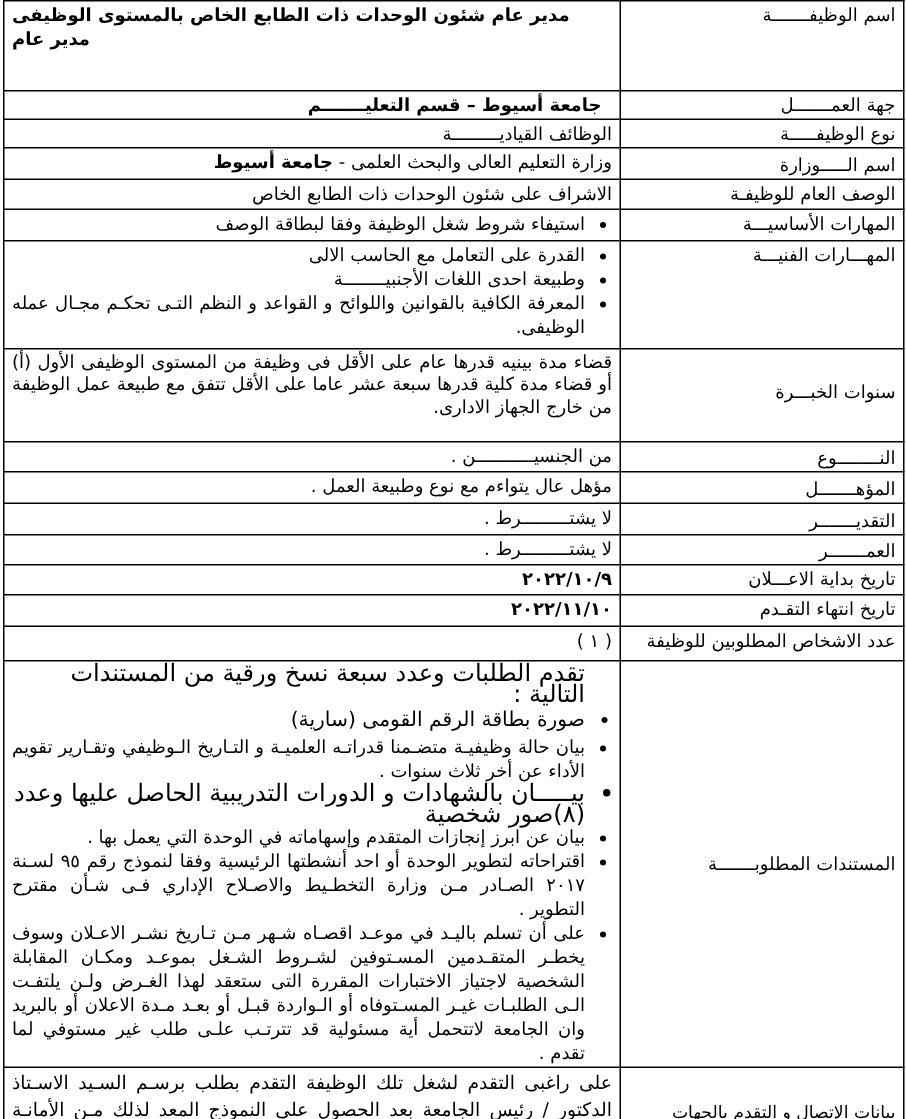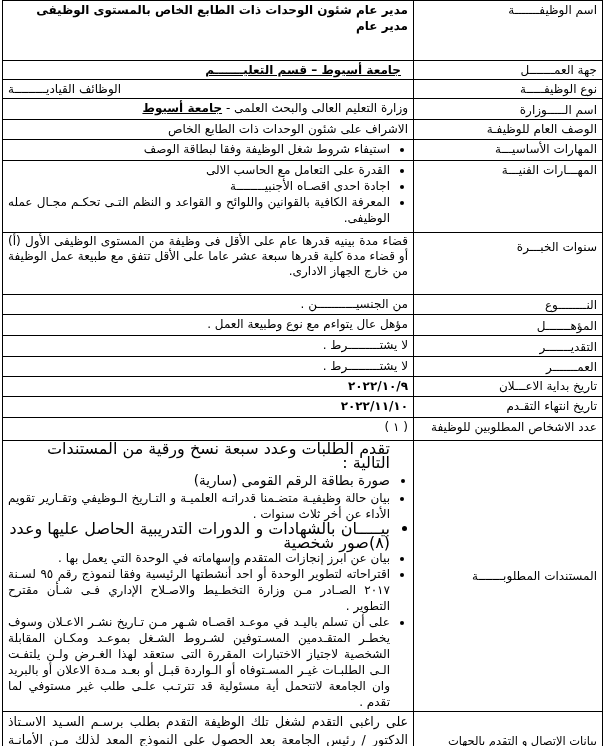--- a/index.html
+++ b/index.html
@@ -2,23 +2,23 @@
 <html><head>
 <meta charset="utf-8">
 <style>
   html, body { margin:0; padding:0; background:#ffffff; }
   body { width:604px; height:746px; overflow:hidden; font-family:"DejaVu Sans", sans-serif; color:#000; }
   table.doc { direction:rtl; border-collapse:collapse; width:601px; margin-left:2px; table-layout:fixed; }
   table.doc td { border:1px solid #000; vertical-align:top; padding:1px 5px; font-size:12px; line-height:16px; }
   td.label { width:178px; font-size:12.5px; line-height:18px; }
   td.label.bottom { vertical-align:bottom; }
   td.label.middle { vertical-align:middle;text-align:right; }
-  .title { font-weight:bold; font-size:22px; line-height:27px; text-align:right; padding:2px 8px;margin-left:21px; }
-  .bold { font-weight:bold;text-decoration:underline; }
-  .center { text-align:left; }
+  .title { font-weight:bold; font-size:22px; line-height:27px; text-align:left; padding:2px 8px;margin-left:21px; }
+  .bold { font-weight:bold; }
+  .center { text-align:right; }
   .date { font-weight:bold; font-size:13px; letter-spacing:1px; }
   ul.bul { margin:0; padding:0 18px 0 0; list-style:disc; }
   ul.bul li { margin:0; padding:0; }
   .big { font-size:13.5px; line-height:20px; }
   .intro { font-size:16px; line-height:14px; padding-right:18px; }
   .small-li { font-size:16px; line-height:14px; }
   p { margin:0; }
   .just { text-align:justify;margin-top:26px; }
 </style>
 </head>
@@ -52,27 +52,27 @@
       <ul class="bul">
         <li>استيفاء شروط شغل الوظيفة وفقا لبطاقة الوصف</li>
       </ul>
     </td>
   </tr>
   <tr style="height:72px">
     <td class="label">المهـــارات الفنيـــة</td>
     <td>
       <ul class="bul">
         <li>القدرة على التعامل مع الحاسب الالى</li>
-        <li>اجادة احدى اقصـاه الأجنبيــــــــة</li>
+        <li>وطبيعة احدى اللغات الأجنبيــــــــة</li>
         <li class="just">المعرفة الكافية بالقوانين واللوائح و القواعد و النظم التـى تحكـم مجـال عمله الوظيفى.</li>
       </ul>
     </td>
   </tr>
   <tr style="height:62px">
-    <td class="label" style="padding-top:6px">سنوات الخبـــرة</td>
+    <td class="label" style="padding-top:20px">سنوات الخبـــرة</td>
     <td class="just" style="line-height:15px">قضاء مدة بينيه قدرها عام على الأقل فى وظيفة من المستوى الوظيفى الأول  (أ) أو قضاء مدة كلية قدرها سبعة عشر عاما على الأقل تتفق مع طبيعة عمل الوظيفة من خارج الجهاز الادارى.</td>
   </tr>
   <tr style="height:20px">
     <td class="label bottom">النــــــــوع</td>
     <td>من الجنسيـــــــــــن .</td>
   </tr>
   <tr style="height:21px">
     <td class="label bottom">المؤهـــــــل</td>
     <td>مؤهل عال يتواءم مع نوع وطبيعة العمل  .</td>
   </tr>

